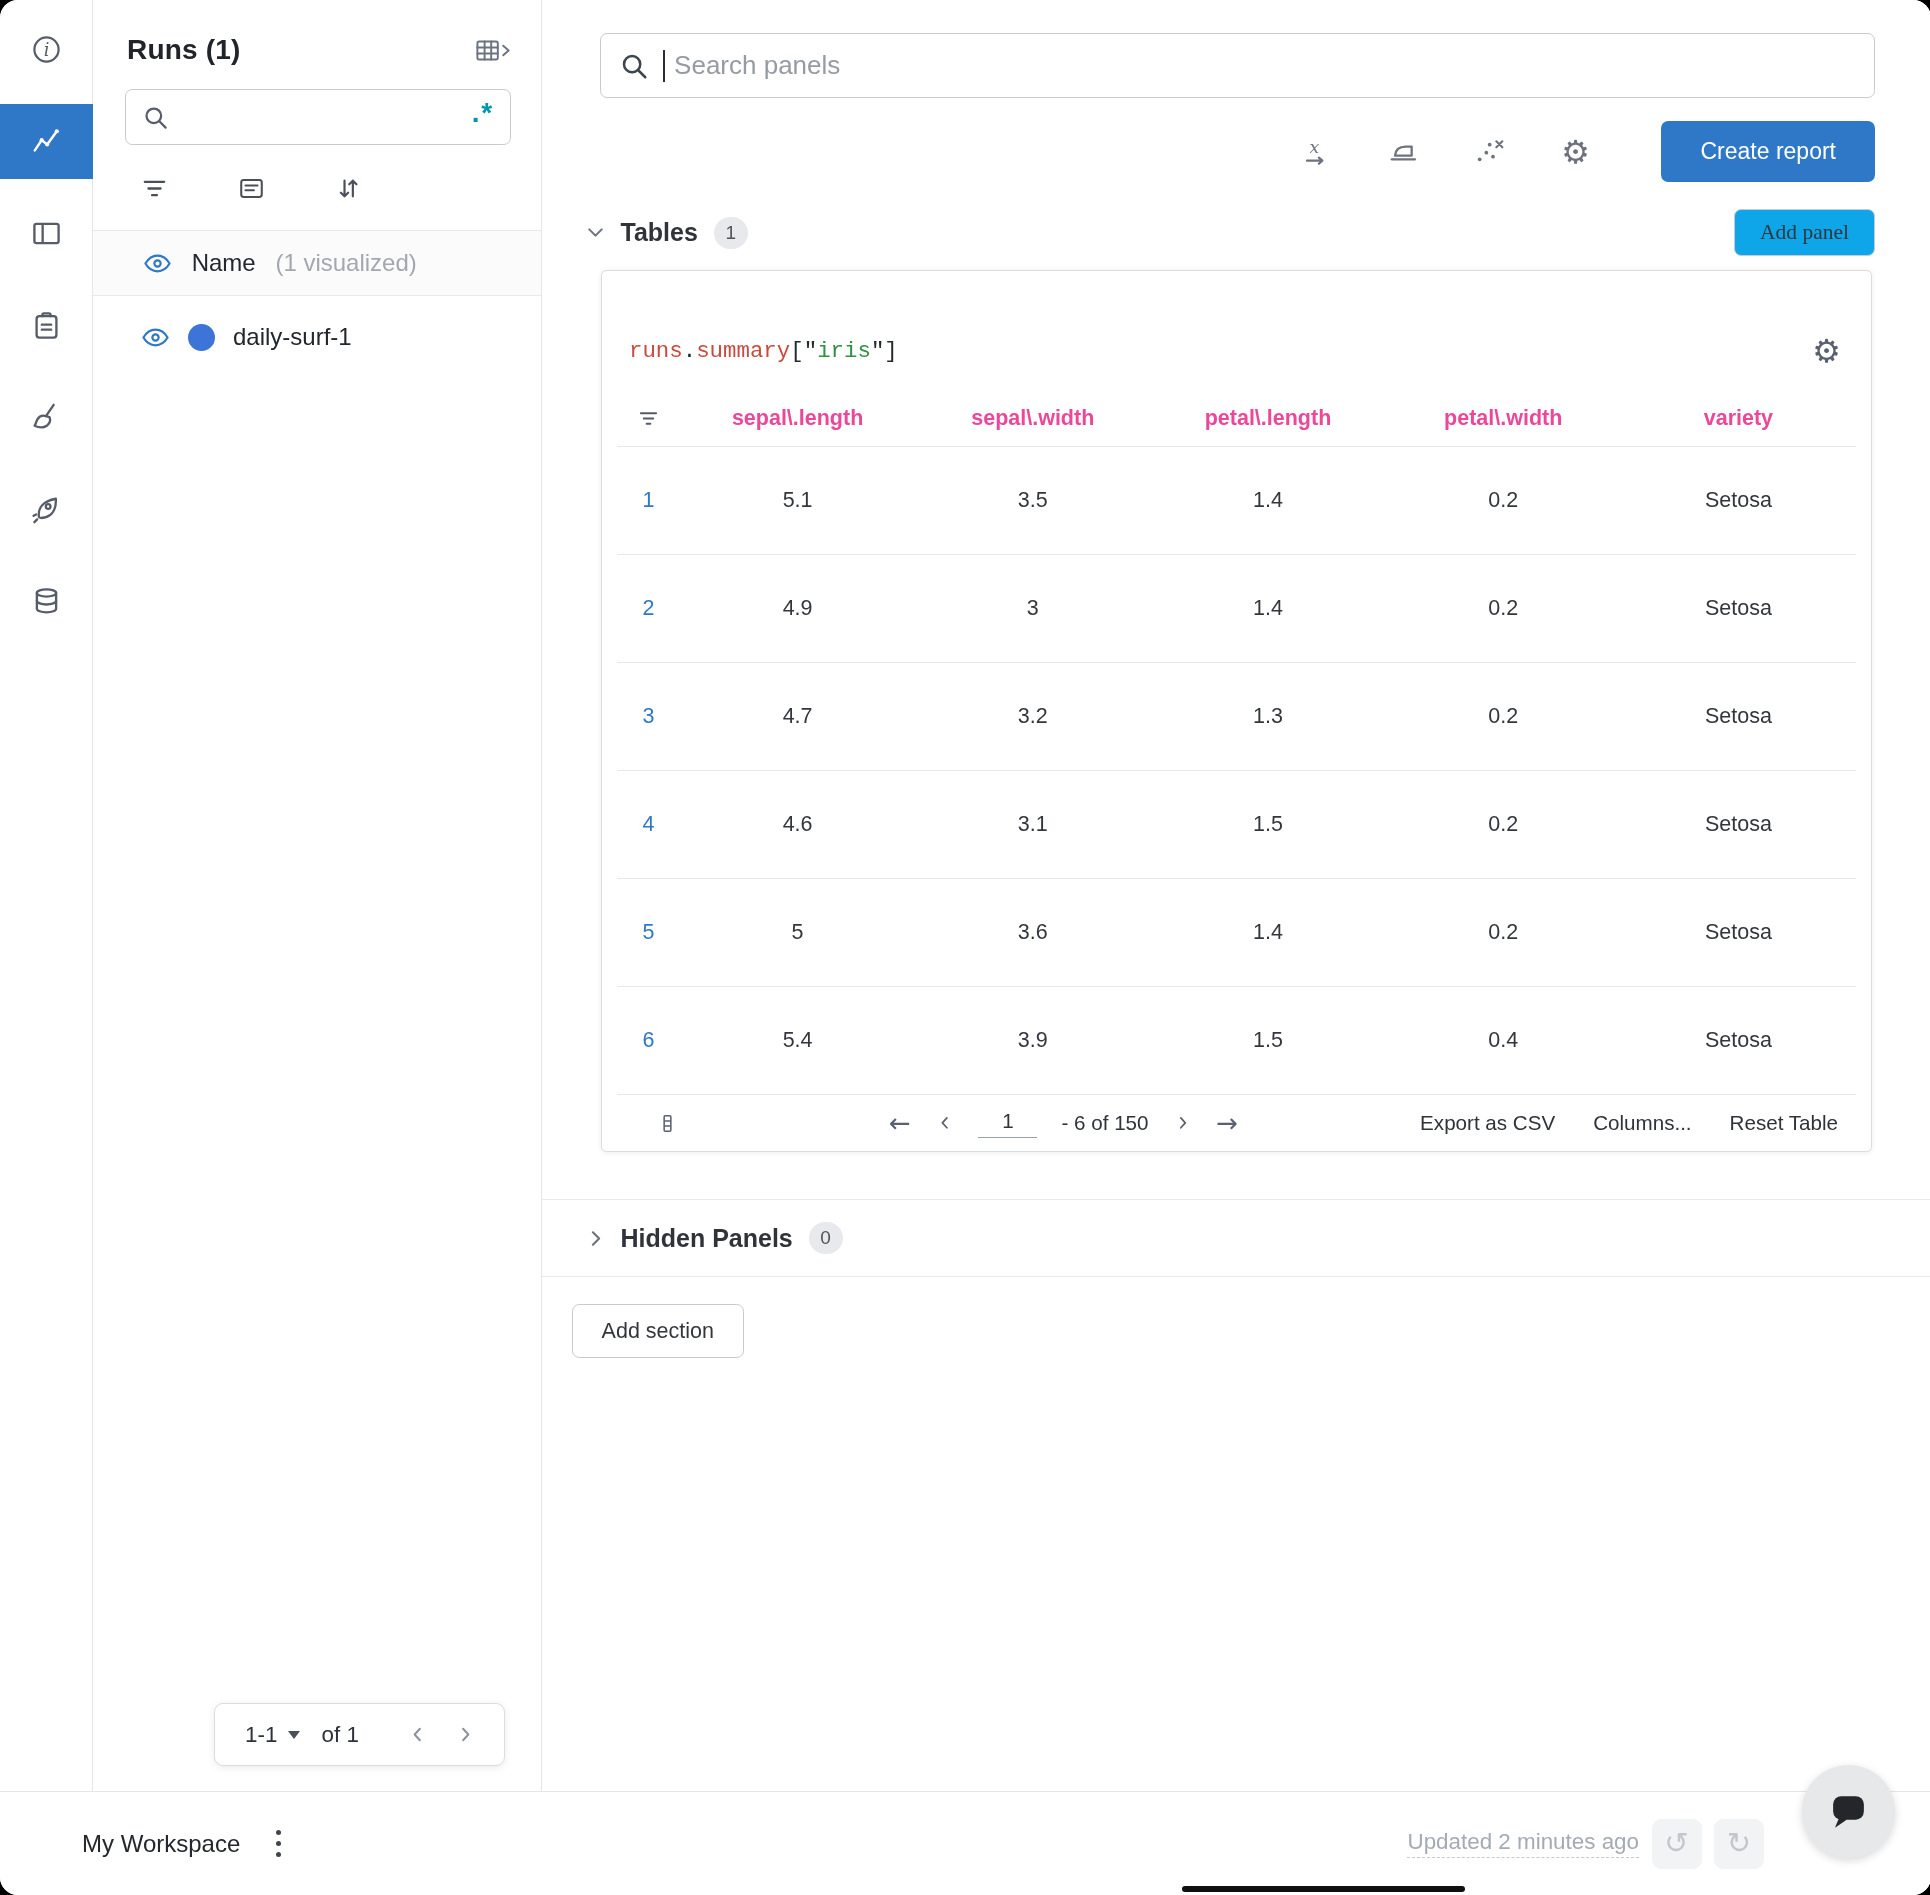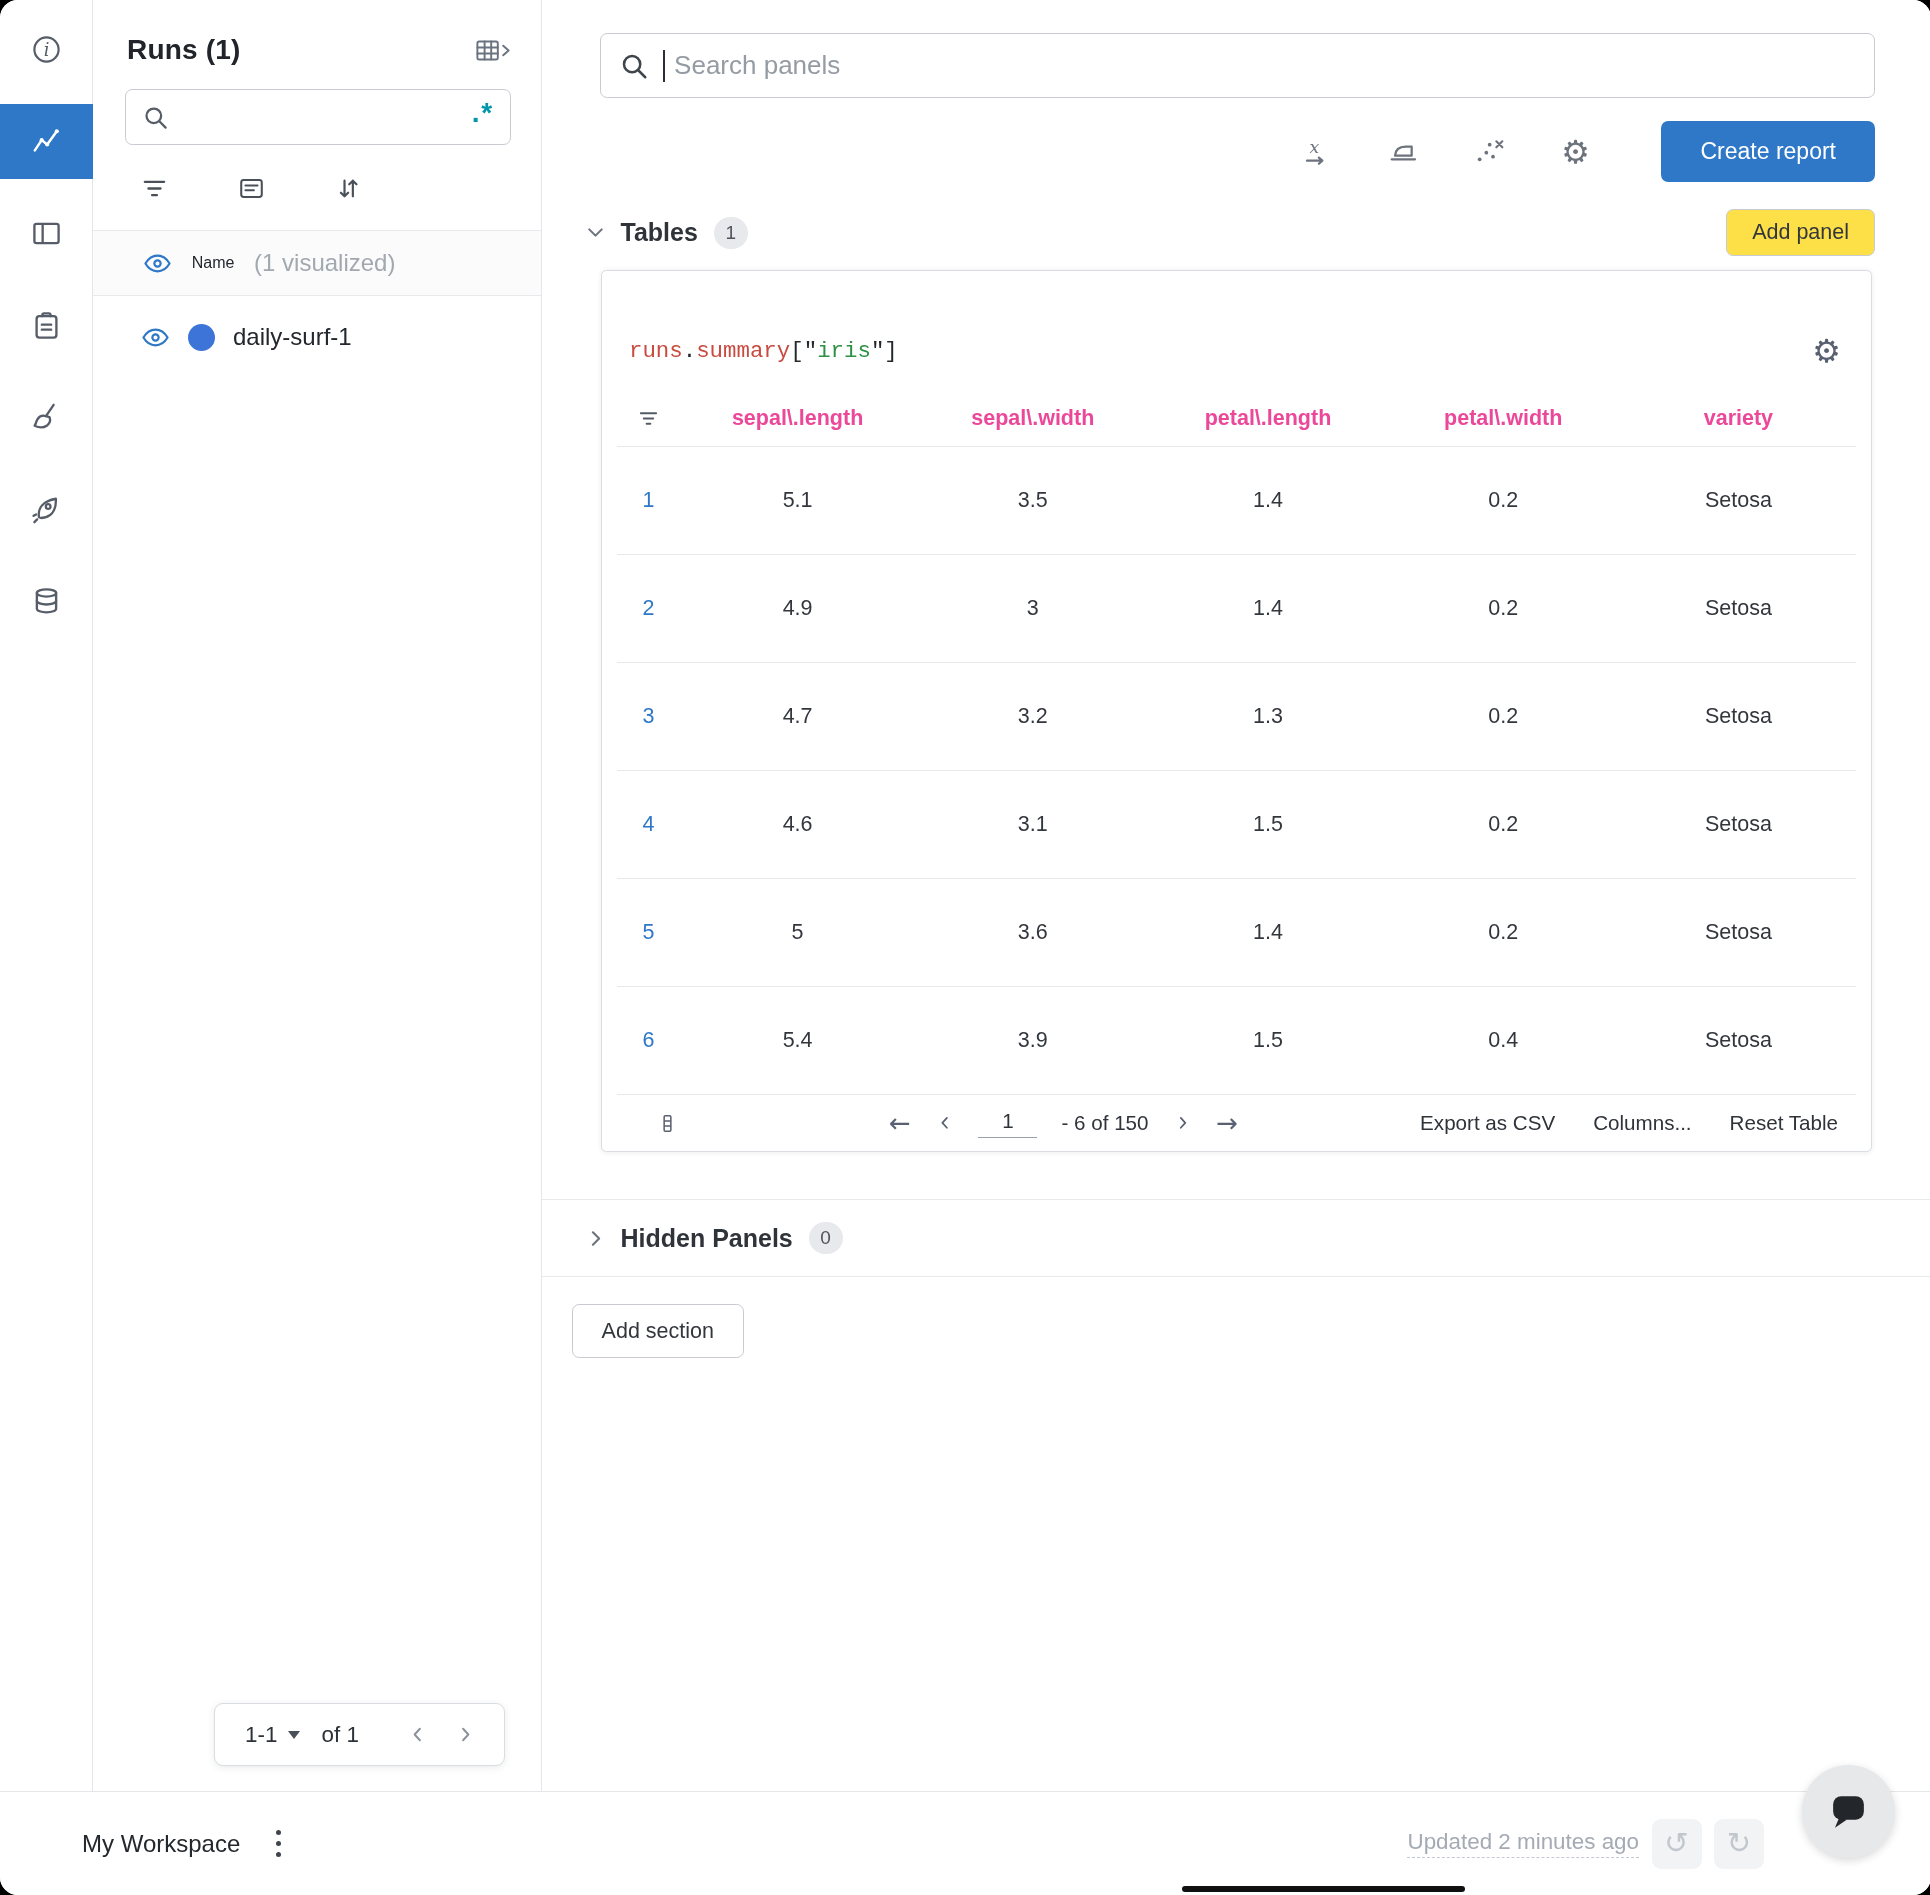--- a/index.html
+++ b/index.html
@@ -23,21 +23,21 @@
   .sb-head { display: flex; align-items: center; justify-content: space-between; padding: 34px 30px 0 34px; }
   .sb-title { font-size: 28px; font-weight: 600; color: #21242a; letter-spacing: 0.2px; }
   .sb-table-btn { color: #6b7280; cursor: pointer; }
   .sb-search { margin: 23px 30px 0 32px; height: 56px; border: 1.8px solid #c7cad0; border-radius: 7.2px; display: flex; align-items: center; padding: 0 16px; background: #fff; }
   .sb-search input { flex: 1; border: none; outline: none; font-size: 23px; margin-left: 12.5px; color: #21242a; min-width: 0; font-family: inherit; }
   .regex-toggle { color: #0097ab; font-size: 28px; font-weight: 600; letter-spacing: 1.8px; cursor: pointer; line-height: 1; padding-bottom: 7.2px; }
   .sb-tools { margin-top: 29px; padding-left: 47px; display: flex; gap: 68px; color: #4a5058; }
   .sb-tools .tool { cursor: pointer; }
   .sb-colhead { margin-top: 27px; height: 66px; border-top: 0.9px solid #e7e9ec; border-bottom: 0.9px solid #e7e9ec; background: #fbfbfc; display: flex; align-items: center; padding-left: 50px; gap: 19.7px; }
   .eye { color: #2e78c7; cursor: pointer; }
-  .name-label { font-size: 16px; color: #23272e; }
+  .name-label { font-size: 24px; color: #23272e; }
   .name-annot { font-size: 24px; color: #a2a8b0; }
   .sb-run { height: 73px; padding-top: 9px; display: flex; align-items: center; padding-left: 48px; gap: 18px; cursor: pointer; }
   .run-dot { width: 27px; height: 27px; border-radius: 50%; background: #3d74d8; }
   .run-label { font-size: 24px; color: #23272e; }
   .sb-pager { position: absolute; right: 36px; bottom: 25px; width: 291px; height: 63px; background: #fff; border: 0.9px solid #d9dce1; border-radius: 9px; box-shadow: 0 1.8px 7.2px rgba(60,64,70,.10); display: flex; align-items: center; padding: 0 27px 0 30px; font-size: 22.4px; color: #2d3138; }
   .sb-pager .range { display: flex; align-items: center; gap: 10.7px; cursor: pointer; }
   .caret-down { width: 0; height: 0; border-left: 6.3px solid transparent; border-right: 6.3px solid transparent; border-top: 8px solid #4a5058; }
   .sb-pager .of { margin-left: 21.5px; }
   .sb-pager .pg-ch { margin-left: auto; display: flex; gap: 25px; color: #8b919a; }
   .sb-pager .pg-ch span { cursor: pointer; }
@@ -51,21 +51,21 @@
   .m-search input::placeholder, .sb-search input::placeholder { color: #959ba3; }
   .m-toolbar { margin: 23px 56px 0 58px; display: flex; align-items: center; justify-content: flex-end; }
   .tb-icon { width: 86px; display: flex; justify-content: center; color: #6d737d; cursor: pointer; }
   .glyph { font-family: "DejaVu Sans", sans-serif; line-height: 1; }
   .gear-glyph { font-size: 32px; }
   .btn-primary { margin-left: 43px; height: 61px; padding: 0 39px; background: #2e78c7; color: #fff; border: none; border-radius: 7.2px; font-size: 23px; font-family: inherit; cursor: pointer; }
   .section-head { margin: 27px 56px 0 41px; height: 47px; display: flex; align-items: center; }
   .sec-chevron { color: #6d737d; cursor: pointer; }
   .sec-title { font-size: 25px; font-weight: 600; color: #2f333a; margin-left: 12.5px; }
   .badge { margin-left: 16px; height: 32px; min-width: 32px; padding: 0 11.6px; background: #e7e9ec; color: #4f545c; border-radius: 16px; font-size: 19px; display: flex; align-items: center; justify-content: center; }
-  .btn-outline { margin-left: auto; height: 47px; padding: 0 25px; background: #fde047; border: 1.8px solid #c7cad0; border-radius: 7.2px; font-size: 21.5px; color: #33373d; font-family: Liberation Sans, sans-serif; cursor: pointer; }
+  .btn-outline { margin-left: auto; height: 47px; padding: 0 25px; background: #0ea5e9; border: 1.8px solid #c7cad0; border-radius: 7.2px; font-size: 21.5px; color: #33373d; font-family: Liberation Serif, serif; cursor: pointer; }
 
   
   .panel-card { margin: 14.3px 59px 0 59px; background: #fff; border: 0.9px solid #d9dce1; border-radius: 5.4px; box-shadow: 0 0.9px 5.4px rgba(40,44,50,.08); }
   .card-head { padding: 64px 30px 23px 27px; display: flex; align-items: flex-end; justify-content: space-between; }
   .code-title { font-family: "Liberation Mono", "DejaVu Sans Mono", monospace; font-size: 22.4px; line-height: 32px; }
   .c-red { color: #c94a3f; }
   .c-green { color: #2e9143; }
   .c-punct { color: #24292e; }
   .panel-gear { color: #596070; cursor: pointer; }
   .tbl { padding: 0 15px; }

